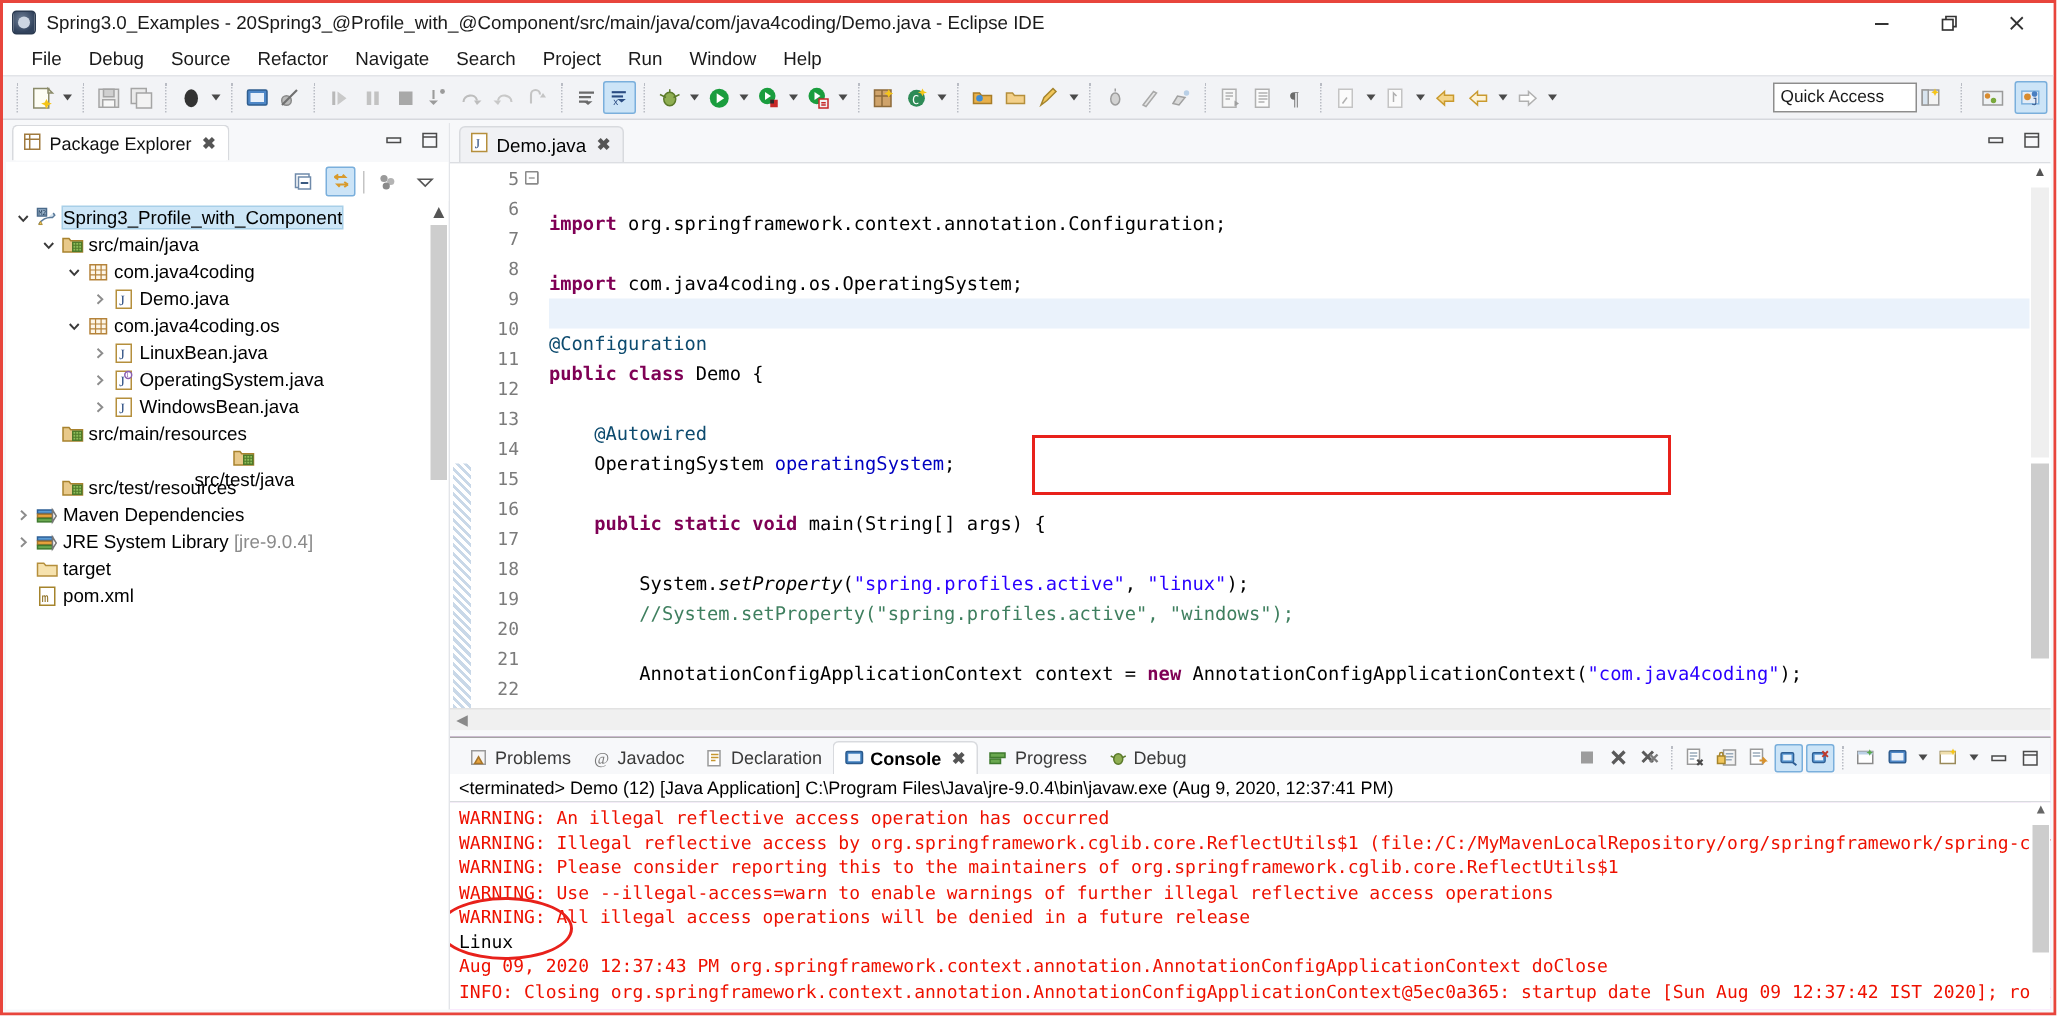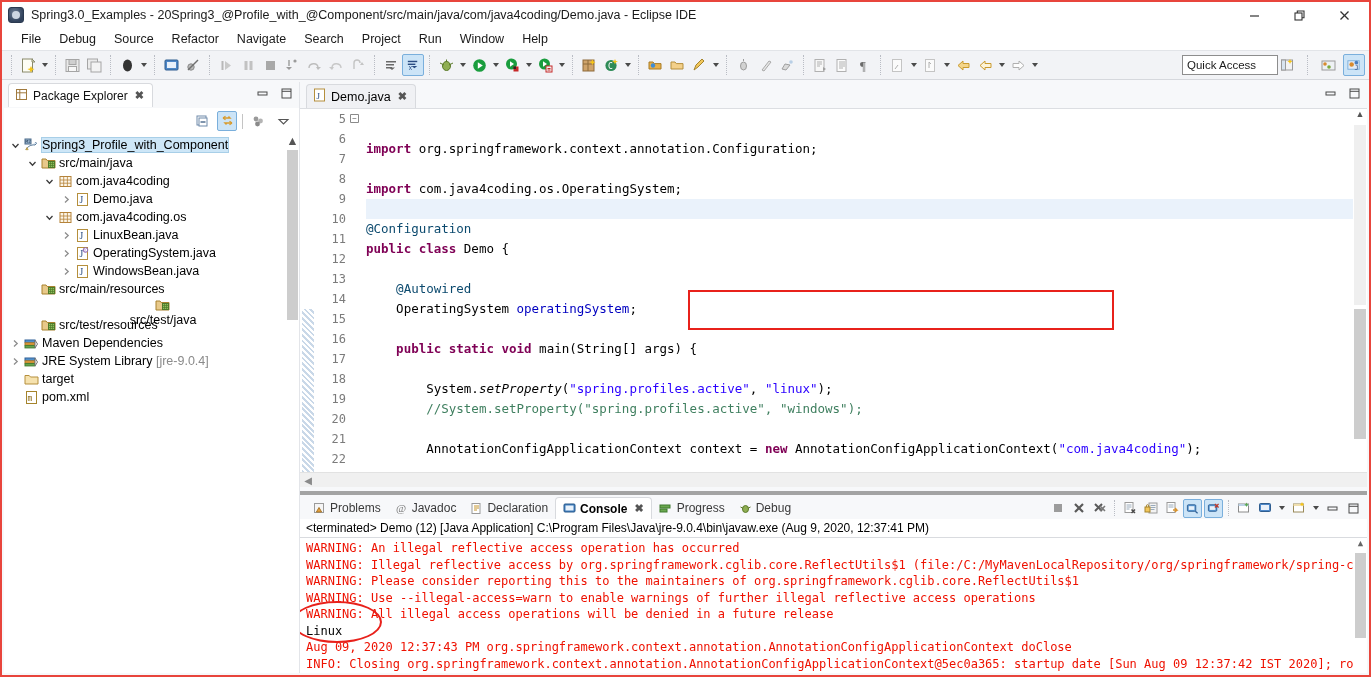--- a/index.html
+++ b/index.html
@@ -308,21 +308,21 @@
     position: absolute;
     border: 2px solid #e8211b;
     pointer-events: none;
   }
 
   
   .console-wrap {
     flex: 1;
     display: flex; flex-direction: column;
     background: #f0abfc;
-    border-top: 4px solid #a3a3a3;
+    border-top: 1px solid #a3a3a3;
     min-height: 0;
   }
   .console-tabrow {
     height: 24px;
     background: #f7f8fa;
     display: flex; align-items: flex-end; position: relative;
     padding-left: 6px;
   }
   .ctab {
     height: 22px;

